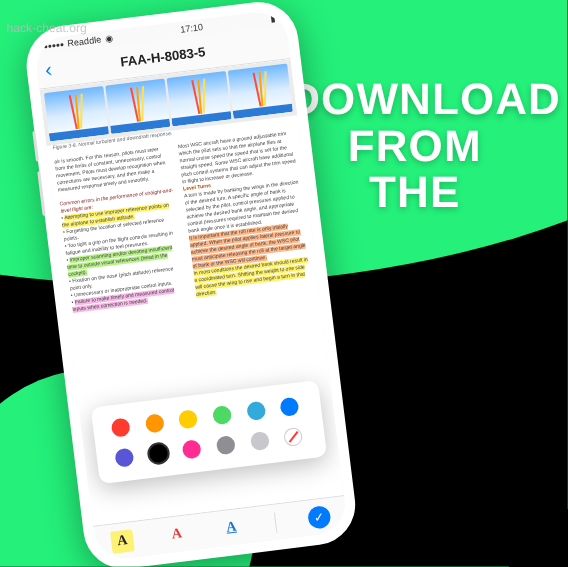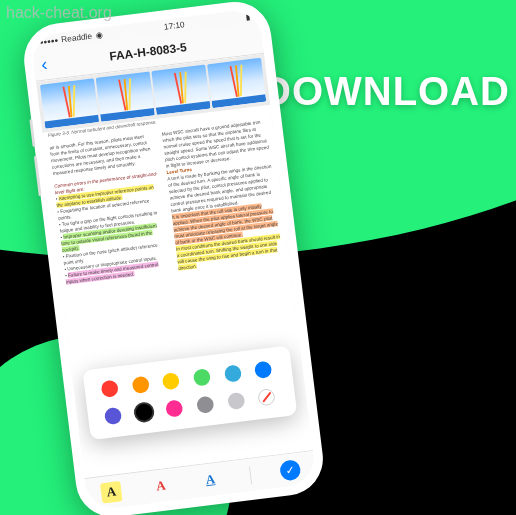--- a/index.html
+++ b/index.html
@@ -1,20 +1,20 @@
 <!DOCTYPE html>
 <html><head>
 <meta charset="utf-8">
 <style>
 *{margin:0;padding:0;box-sizing:border-box}
 body{width:516px;height:515px;overflow:hidden;font-family:-apple-system,BlinkMacSystemFont,Helvetica,Arial,sans-serif;position:relative;background:#000}
 .bg{position:absolute;inset:0;background:#000}
 .bg::before{content:"";position:absolute;top:0;left:0;right:0;height:72%;background:#24f07a;clip-path:ellipse(110% 70% at 30% 0%)}
 .bg::after{content:"";position:absolute;bottom:-20%;left:-10%;width:55%;height:55%;background:#24f07a;border-radius:50%}
-.watermark{position:absolute;top:4px;left:6px;color:#bbb;font-size:16px;opacity:.8;z-index:20}
+.watermark{position:absolute;top:20px;left:6px;color:#bbb;font-size:11px;opacity:.8;z-index:20}
 .phone{position:absolute;left:20px;top:28px;width:270px;height:540px;background:#fff;border-radius:40px;box-shadow:0 8px 35px rgba(0,0,0,.35);transform:rotate(-7deg) scale(.92);transform-origin:top left;z-index:5;padding:10px}
 .screen{width:100%;height:100%;background:#f9f9f9;border-radius:32px;overflow:hidden;display:flex;flex-direction:column}
 .statusbar{height:16px;display:flex;align-items:center;justify-content:space-between;padding:0 10px;font-size:9px;color:#333}
 .statusbar .dots{display:flex;gap:1px}
 .statusbar .dots span{width:3px;height:3px;border-radius:50%;background:#333}
 .header{height:34px;display:flex;align-items:center;justify-content:center;position:relative;border-bottom:1px solid #ddd;background:#fafafa}
 .back{position:absolute;left:8px;font-size:20px;color:#007aff}
 .title{font-size:13px;font-weight:600;color:#222}
 .content{flex:1;position:relative;overflow:hidden;background:#fff}
 .figure-row{display:flex;gap:2px;padding:4px;background:#ececec}
@@ -48,20 +48,22 @@
 .side2{top:140px;height:44px}
 </style>
 </head>
 <body>
 
 <div class="bg"></div>
 <div class="watermark">hack-cheat.org</div>
 
 <div class="headline">
   <div>DOWNLOAD</div>
+  <div>FROM</div>
+  <div>THE</div>
 </div>
 
 <div class="phone">
   <div class="side"></div>
     <div class="side side2"></div>
   <div class="screen">
     <div class="statusbar">
       <div style="display:flex;align-items:center;gap:4px">
         <div class="dots">
             <span></span>

